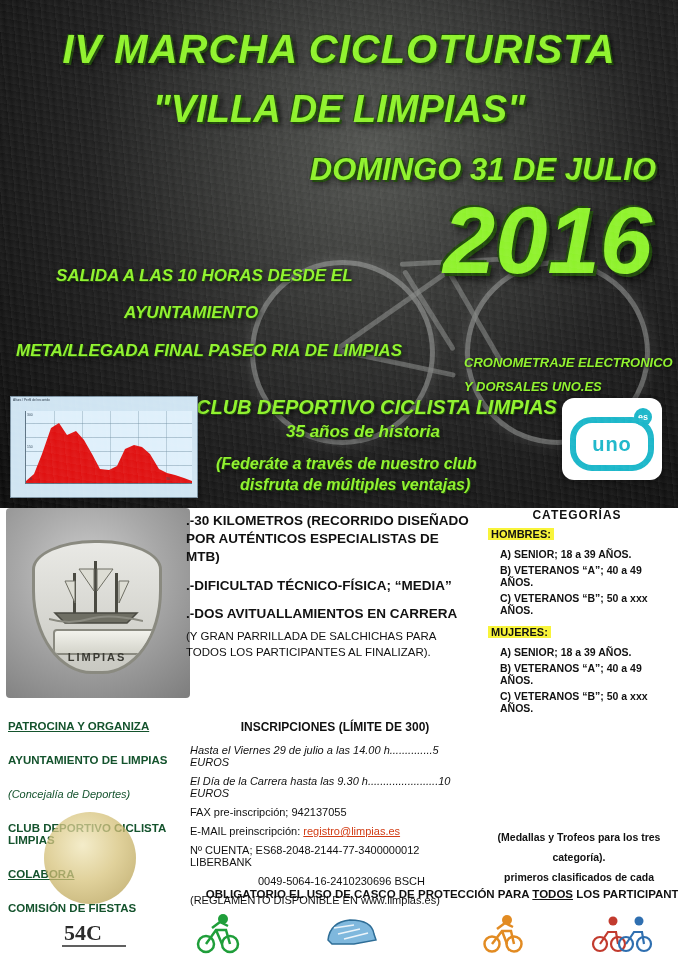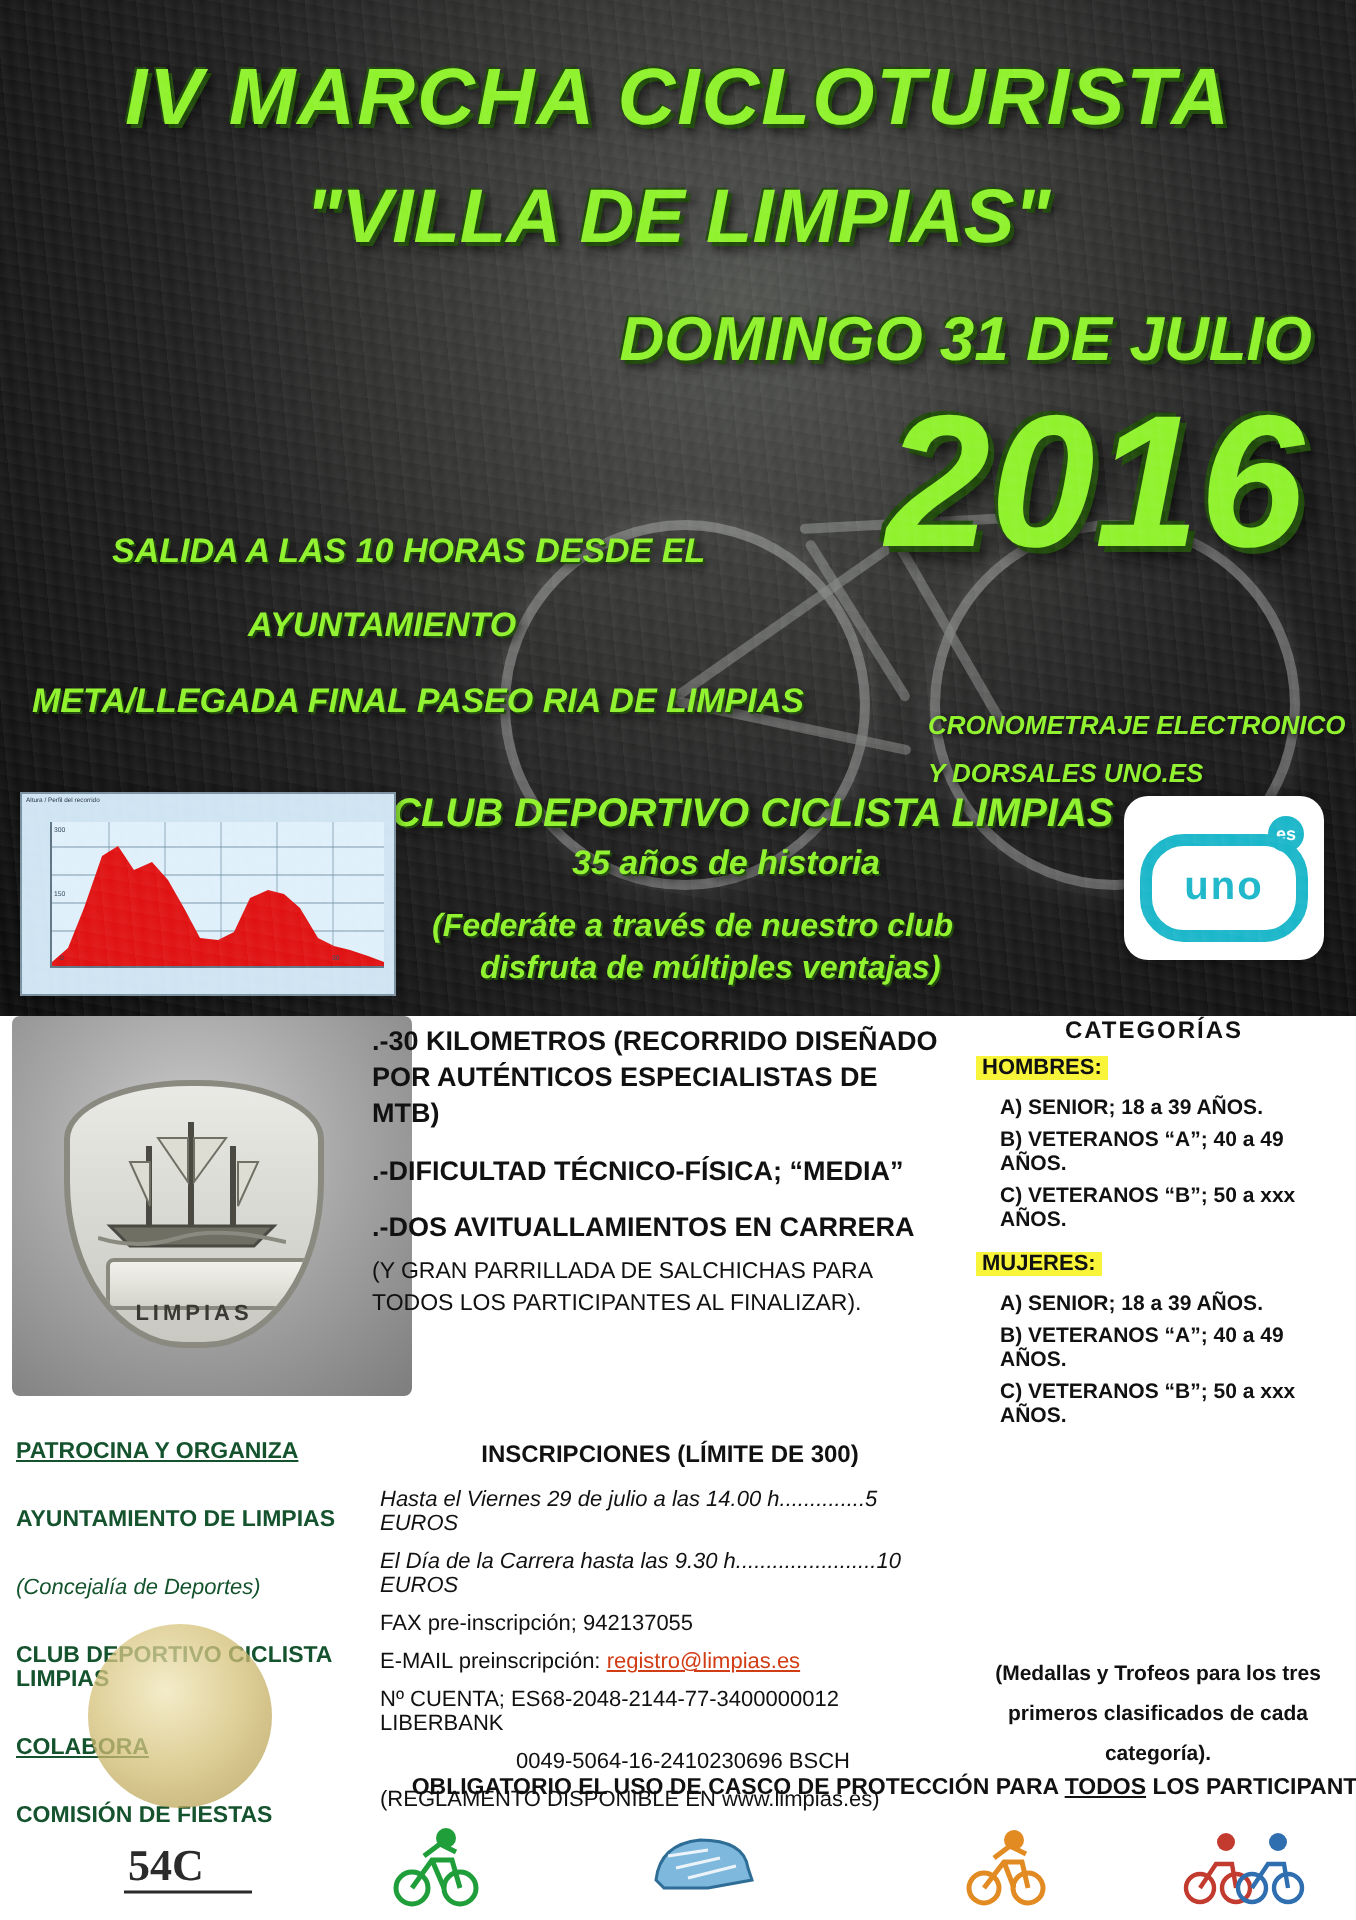--- a/index.html
+++ b/index.html
@@ -270,21 +270,21 @@
   
   .mid {
     position: absolute;
     left: 0; top: 508px;
     width: 678px; height: 210px;
     background: #ffffff;
   }
   .crest {
     position: absolute;
     left: 6px; top: 0px;
-    width: 200px; height: 190px;
+    width: 184px; height: 190px;
   }
   .crest-bg {
     position: absolute;
     left: 0; top: 0; right: 0; bottom: 0;
     background:
       radial-gradient(circle at 45% 35%, #cfcfcf 0%, #a8a8a8 45%, #7d7d7d 100%);
     border-radius: 4px;
   }
   .crest-shield {
     position: absolute;
@@ -602,22 +602,22 @@
         <span>E-MAIL preinscripción:</span>
         <a href="#">registro@limpias.es</a>
       </div>
       <div class="row ni">Nº CUENTA; ES68-2048-2144-77-3400000012 LIBERBANK</div>
       <div class="row ni" style="padding-left:68px;">0049-5064-16-2410230696  BSCH</div>
       <div class="row ni">(REGLAMENTO DISPONIBLE EN   www.limpias.es)</div>
     </div>
 
     <div class="medals">
       <div>(Medallas y Trofeos para los tres</div>
+      <div>categoría).</div>
       <div>primeros clasificados de cada</div>
-      <div>categoría).</div>
     </div>
 
     <div class="helmet-note">
       <span>OBLIGATORIO EL USO DE CASCO DE PROTECCIÓN PARA </span><u>TODOS</u><span> LOS PARTICIPANTES</span>
     </div>
 
     <div class="sponsor-row">
       <div class="sp" style="left:60px; width:70px;">
         <svg class="ico" width="70" height="40" viewBox="0 0 70 40">
           <text x="4" y="26" font-family="Liberation Serif, serif" font-size="22" font-weight="bold" fill="#2b2b2b">54C</text>

